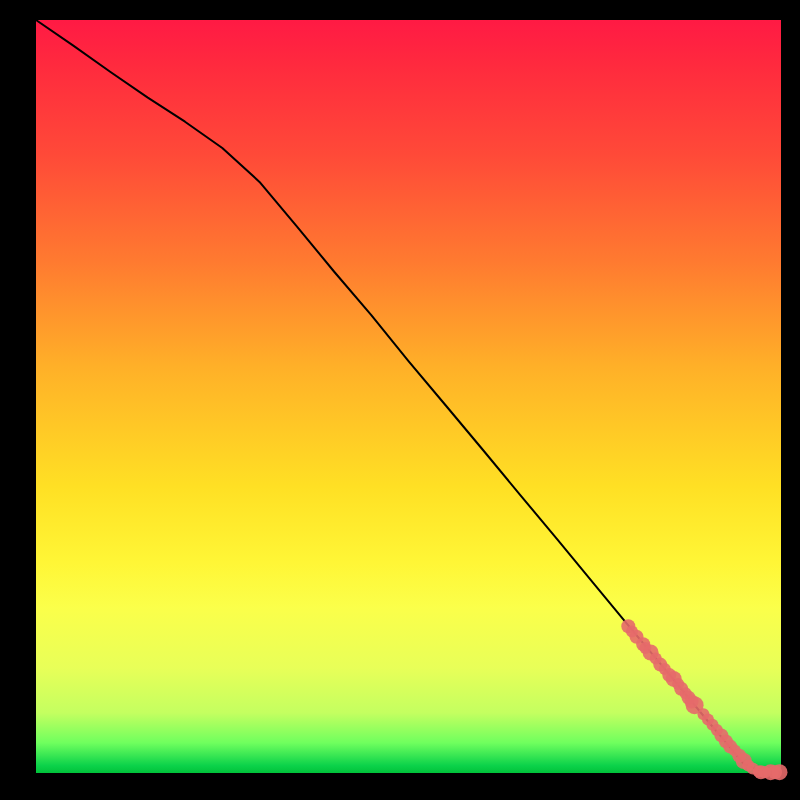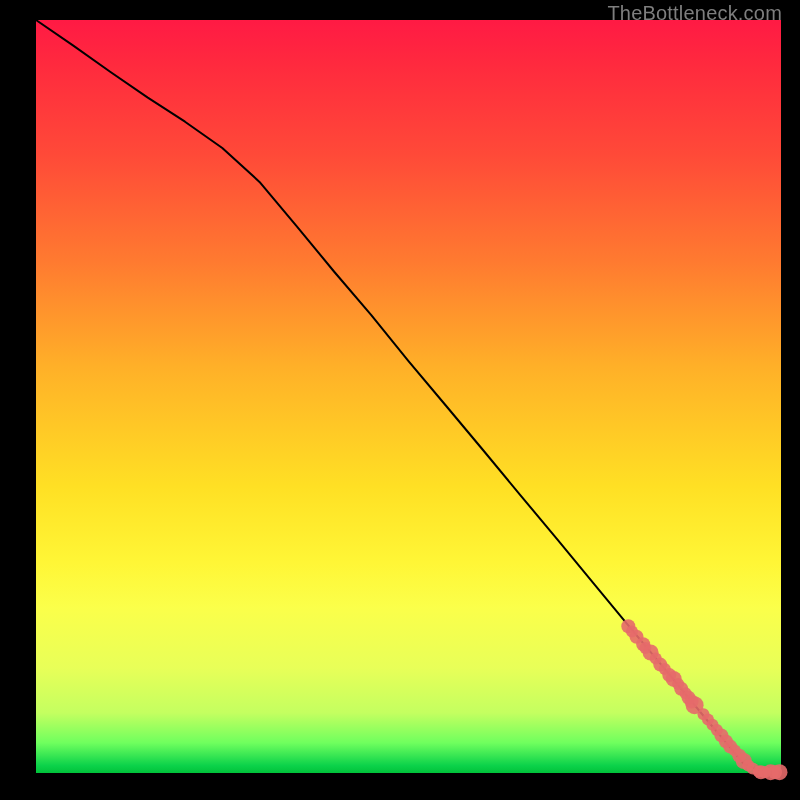--- a/index.html
+++ b/index.html
@@ -59,21 +59,20 @@
     height: 800px;
     pointer-events: none;
   }
 </style>
 </head>
 <body>
 
 <div class="stage">
   <div class="gradient-panel"></div>
 
-  <div class="watermark">TheBottleneck.com</div>
 
   <svg class="overlay" viewBox="0 0 800 800">
     <g id="curve-g">
         <path d="M36.0 20.0 L73.3 45.6 L110.5 72.0 L147.8 97.6 L185.0 121.7 L222.3 148.0 L259.5 181.9 L296.8 226.3 L334.0 271.5 L371.3 315.2 L408.5 361.1 L445.8 405.5 L483.0 450.0 L520.3 495.1 L557.5 539.6 L594.8 584.8 L632.0 629.9 L669.3 674.4 L706.5 719.5 L725.1 741.4 L743.8 764.0 L762.4 771.5 L781.0 772.2" fill="none" stroke="#000000" stroke-width="2" stroke-linecap="round" stroke-linejoin="round"></path>
       </g>
     <g id="points-g">
         <circle cx="628.3" cy="626.2" r="7" fill="#e66a6a" fill-opacity="0.9" stroke="#b94f4f" stroke-width="0"></circle>
         <circle cx="632.0" cy="631.4" r="6" fill="#e66a6a" fill-opacity="0.9" stroke="#b94f4f" stroke-width="0"></circle>
         <circle cx="636.5" cy="636.7" r="7" fill="#e66a6a" fill-opacity="0.9" stroke="#b94f4f" stroke-width="0"></circle>
         <circle cx="643.2" cy="644.2" r="7" fill="#e66a6a" fill-opacity="0.9" stroke="#b94f4f" stroke-width="0"></circle>

